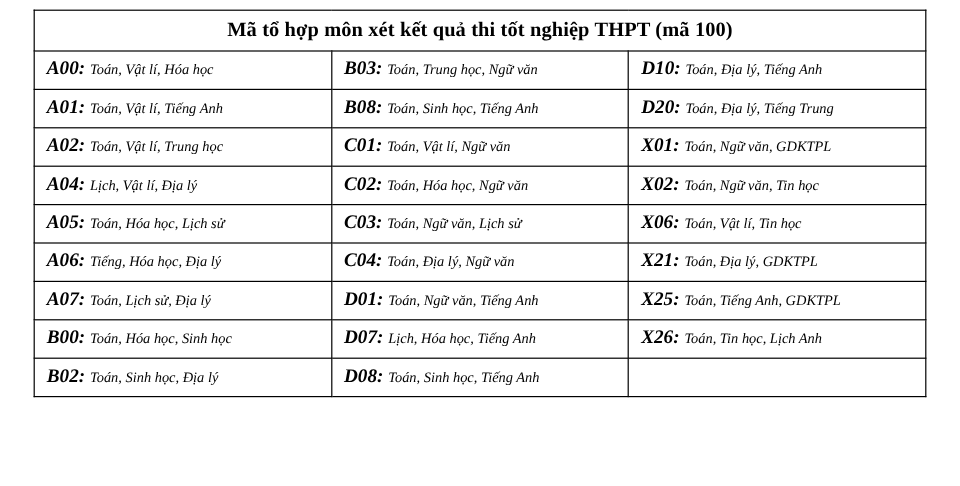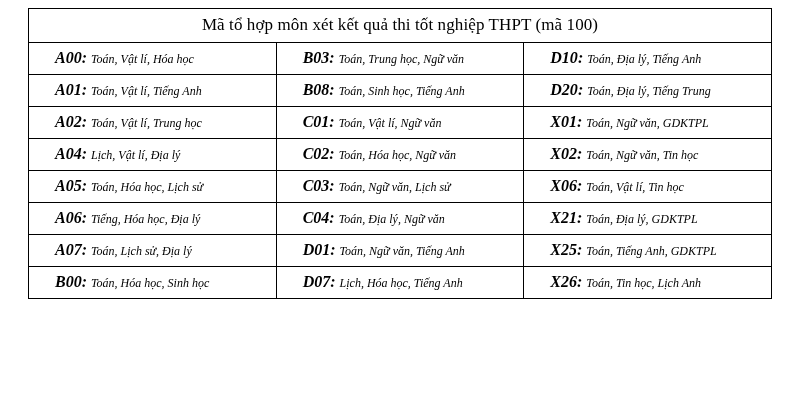--- a/index.html
+++ b/index.html
@@ -29,31 +29,30 @@
   }
   table.combo-table td {
     border: 1px solid #000000;
     padding: 6px 10px 7px 10px;
     vertical-align: middle;
     white-space: nowrap;
     overflow: hidden;
   }
   td.title-cell {
     text-align: center;
-    font-weight: normal;
+    font-weight: bold;
     font-size: 17px;
     padding-top: 9px;
     padding-bottom: 10px;
     letter-spacing: 0.1px;
   }
   .code {
     font-weight: bold;
     font-style: italic;
     font-size: 16px;
-    margin-left: 16px;
   }
   .subjects {
     font-style: italic;
     font-size: 12px;
   }
   .colon {
     font-style: italic;
     font-weight: bold;
     font-size: 16px;
   }
@@ -163,15 +162,24 @@
             <span class="cell-inner"><span class="code">B00</span><span class="colon">:</span> <span class="subjects">Toán, Hóa học, Sinh học</span></span>
           </td>
         <td>
             <span class="cell-inner"><span class="code">D07</span><span class="colon">:</span> <span class="subjects">Lịch, Hóa học, Tiếng Anh</span></span>
           </td>
         <td>
             <span class="cell-inner"><span class="code">X26</span><span class="colon">:</span> <span class="subjects">Toán, Tin học, Lịch Anh</span></span>
           </td>
       </tr>
 
+      <tr>
+        <td>
+            <span class="cell-inner"><span class="code">B02</span><span class="colon">:</span> <span class="subjects">Toán, Sinh học, Địa lý</span></span>
+          </td>
+        <td>
+            <span class="cell-inner"><span class="code">D08</span><span class="colon">:</span> <span class="subjects">Toán, Sinh học, Tiếng Anh</span></span>
+          </td>
+        <td class="empty-cell">&nbsp;</td>
+      </tr>
     </tbody>
   </table>
 </div>
 
 </body></html>

